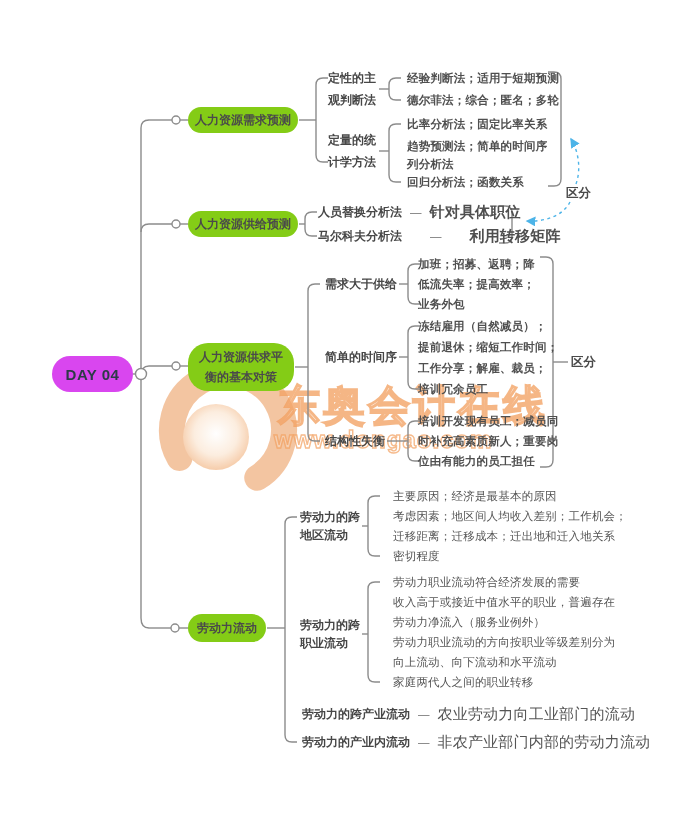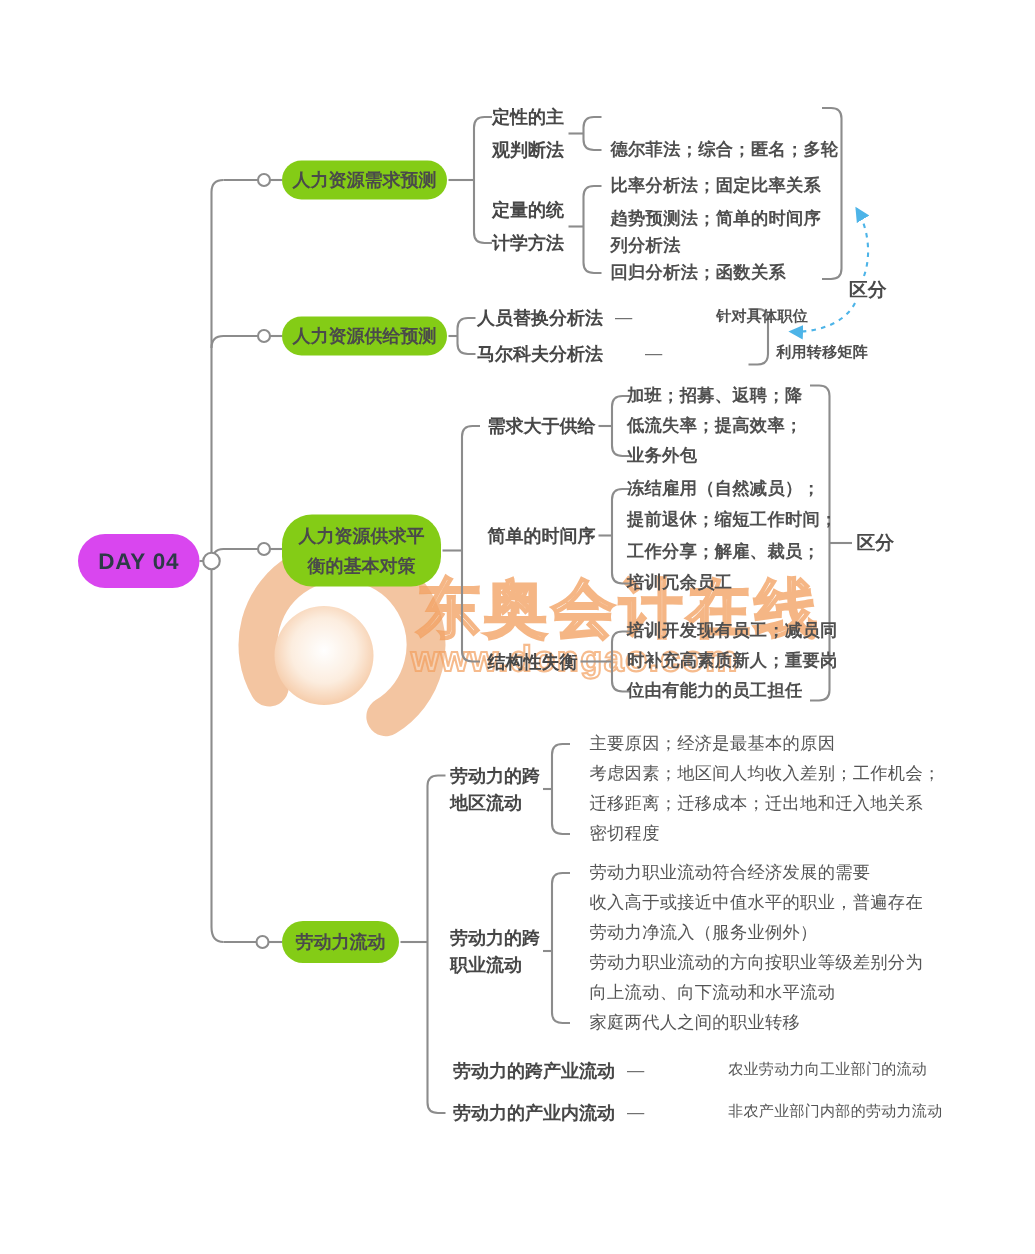--- a/index.html
+++ b/index.html
@@ -40,21 +40,21 @@
     position:absolute;font-size:11.5px;font-weight:bold;color:#4f4f4f;
     line-height:16px;height:16px;white-space:nowrap;letter-spacing:0.2px;z-index:2;
   }
   .leaf.plain{font-weight:normal;color:#555555;}
   .rowflex{
     position:absolute;display:flex;gap:8px;align-items:center;
     line-height:16px;height:16px;white-space:nowrap;z-index:2;
   }
   .rowflex .m{font-size:12px;font-weight:bold;color:#474747;}
   .rowflex .d{font-size:11.5px;color:#6b6b6b;}
-  .rowflex .n{font-size:10px;font-weight:bold;color:#4f4f4f;letter-spacing:0.2px;margin-left:48px;}
+  .rowflex .n{font-size:15px;font-weight:bold;color:#4f4f4f;letter-spacing:0.2px;}
   .rowflex .n.plain{font-weight:normal;color:#555555;}
   .distinguish{
     position:absolute;font-size:12.5px;font-weight:bold;color:#4a4a4a;
     line-height:15px;white-space:nowrap;z-index:2;
   }
 </style>
 </head>
 <body>
 
 <div id="canvas">
@@ -156,20 +156,21 @@
     <span>衡的基本对策</span>
   </div>
 
   <div class="pill" style="left:188px;top:614px;width:78px;height:28px;">劳动力流动</div>
 
   <div class="glabel" style="left:328px;top:70px;">定性的主</div>
   <div class="glabel" style="left:328px;top:92px;">观判断法</div>
   <div class="glabel" style="left:328px;top:132px;">定量的统</div>
   <div class="glabel" style="left:328px;top:154px;">计学方法</div>
 
+  <div class="leaf" style="left:407px;top:70px;">经验判断法；适用于短期预测</div>
   <div class="leaf" style="left:407px;top:92px;">德尔菲法；综合；匿名；多轮</div>
   <div class="leaf" style="left:407px;top:116px;">比率分析法；固定比率关系</div>
   <div class="leaf" style="left:407px;top:138px;">趋势预测法；简单的时间序</div>
   <div class="leaf" style="left:407px;top:156px;">列分析法</div>
   <div class="leaf" style="left:407px;top:174px;">回归分析法；函数关系</div>
 
   <div class="rowflex" style="left:318px;top:204px;">
     <span class="m">人员替换分析法</span>
     <span class="d">—</span>
     <span class="n">针对具体职位</span>

